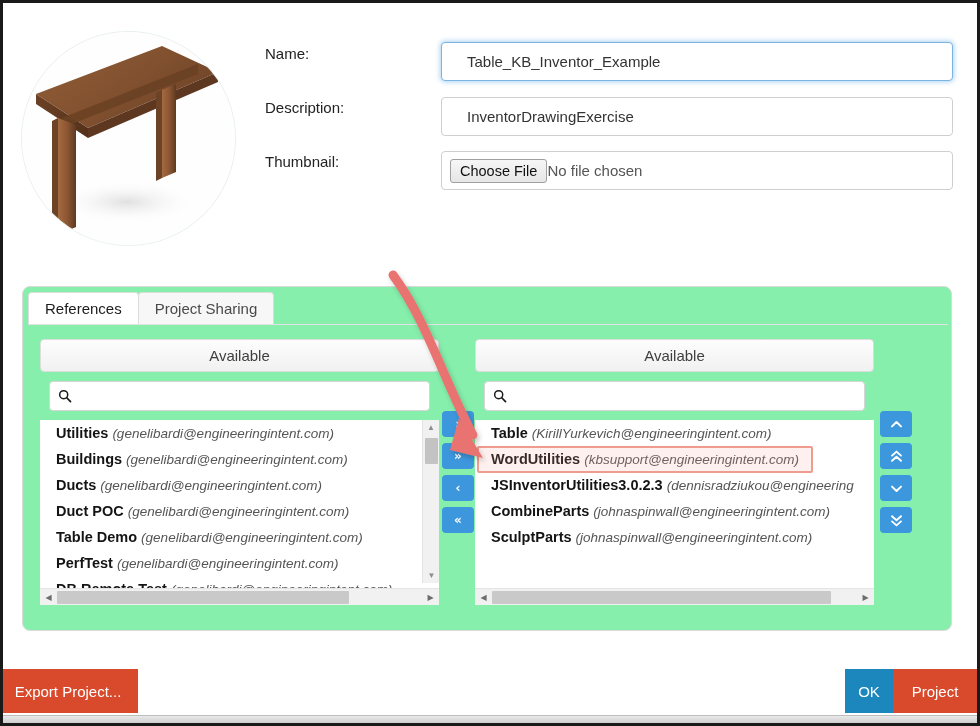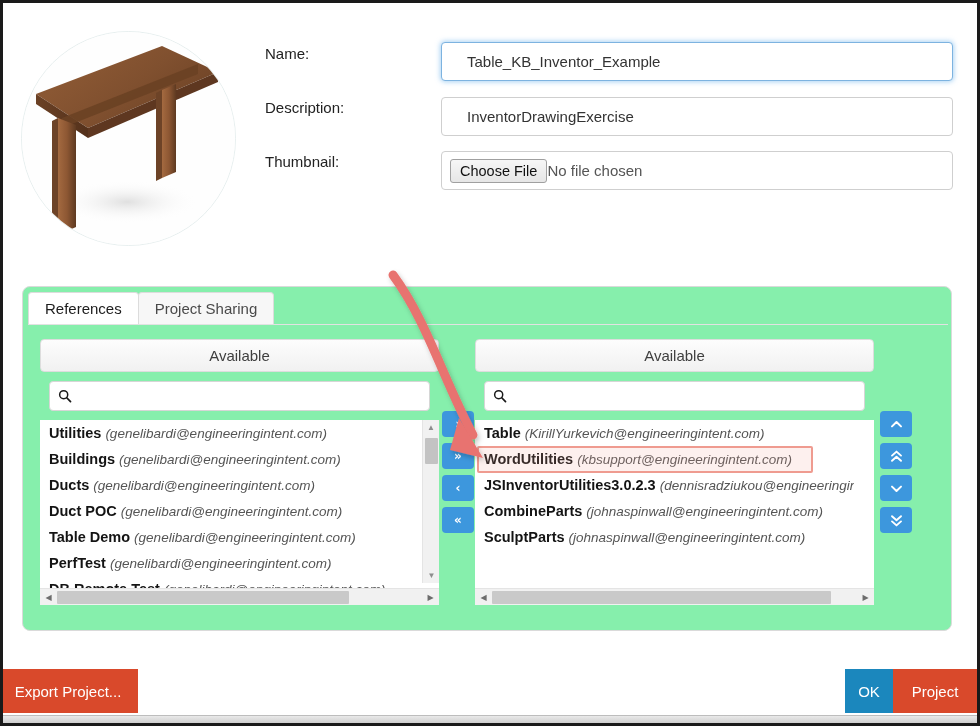--- a/index.html
+++ b/index.html
@@ -186,21 +186,21 @@
   }
   .list-area {
     position: relative;
     margin-top: 9px;
     height: 185px;
     overflow: hidden;
     background: #fff;
   }
   .list-items {
     position: absolute;
-    left: 0; top: 0;
+    left: 7px; top: 0;
     right: 20px;
     padding-left: 9px;
     overflow: hidden;
   }
   .li {
     height: 26px;
     line-height: 26px;
     white-space: nowrap;
     font-size: 14.5px;
     position: relative;

